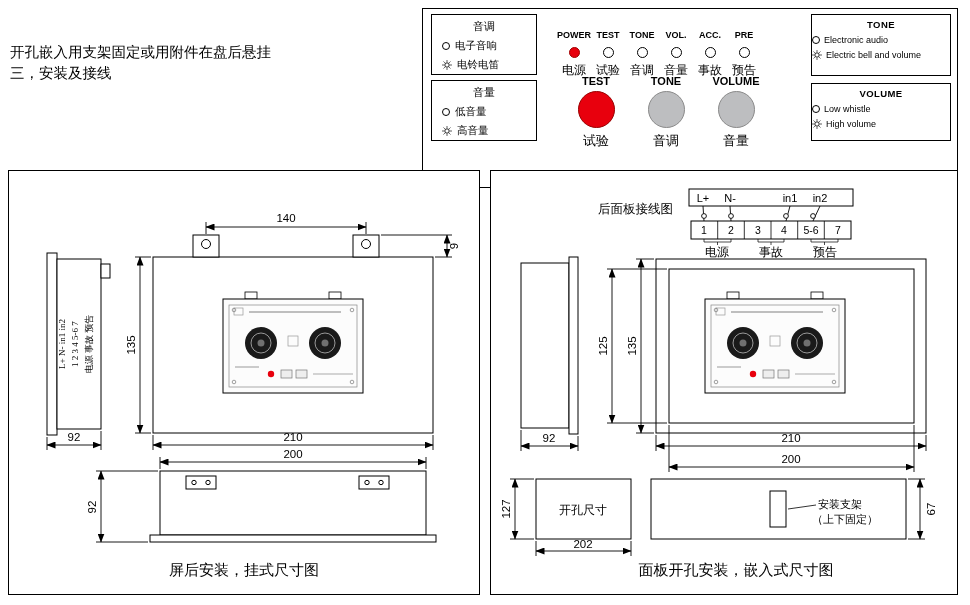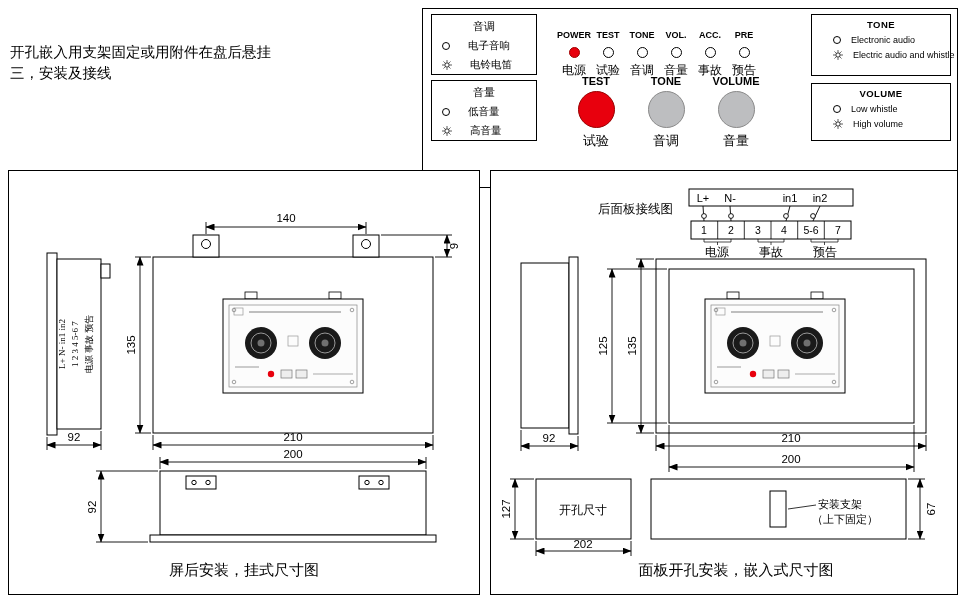--- a/index.html
+++ b/index.html
@@ -10,23 +10,23 @@
   
   .intro { position:absolute; left:10px; top:42px; font-family:"Liberation Serif",serif;
            font-size:14.5px; line-height:21px; white-space:nowrap; }
 
   
   .panel { position:absolute; left:422px; top:8px; width:536px; height:180px;
            border:1.5px solid #000; background:#fff; }
   .group-box { position:absolute; border:1px solid #000; background:#fff; }
   .gb-title { text-align:center; font:11px "Liberation Serif",serif; margin-top:4px; }
   .gb-title.en { font:bold 9.5px "Liberation Sans",sans-serif; letter-spacing:.4px; }
-  .gb-opt { display:flex; align-items:center; gap:18px; margin:5px 0 0 10px;
+  .gb-opt { display:flex; align-items:center; gap:5px; margin:5px 0 0 10px;
             font:10.5px "Liberation Serif",serif; white-space:nowrap; }
-  .gb-opt.en { font:9px "Liberation Sans",sans-serif; margin-left:21px; gap:10px; }
+  .gb-opt.en { font:9px "Liberation Sans",sans-serif; margin-left:0; gap:4px; }
   .radio-icon { width:8px; height:8px; border:1px solid #000; border-radius:50%; flex:none; background:#fff; }
   .lamp-icon { width:10px; height:10px; flex:none; display:inline-flex; }
 
   .ind-row { position:absolute; left:130px; top:21px; width:212px; display:flex; justify-content:center; }
   .ind { width:34px; text-align:center; }
   .ind-en { font-size:9px; font-weight:bold; height:13px; white-space:nowrap; }
   .ind-dot { width:11px; height:11px; border-radius:50%; border:1px solid #000; margin:4px auto 4px; background:#fff; }
   .ind-dot.on { background:#e8000d; border-color:#a00000; }
   .ind-zh { font:12px "Liberation Serif",serif; white-space:nowrap; }
 
@@ -172,21 +172,21 @@
                 <line x1="5" y1="8.2" x2="5" y2="9.8"></line>
                 <line x1="0.2" y1="5" x2="1.8" y2="5"></line>
                 <line x1="8.2" y1="5" x2="9.8" y2="5"></line>
                 <line x1="1.6" y1="1.6" x2="2.7" y2="2.7"></line>
                 <line x1="7.3" y1="7.3" x2="8.4" y2="8.4"></line>
                 <line x1="1.6" y1="8.4" x2="2.7" y2="7.3"></line>
                 <line x1="7.3" y1="2.7" x2="8.4" y2="1.6"></line>
               </g>
             </svg>
           </span>
-        <span>Electric audio and whistle</span>
+        <span>Electric bell and volume</span>
       </div>
     </div>
 
     <div class="group-box" style="left:388px;top:74px;width:140px;height:58px">
       <div class="gb-title en">VOLUME</div>
       <div class="gb-opt en">
         <span class="radio-icon"></span>
         <span>Low whistle</span>
       </div>
       <div class="gb-opt en">

